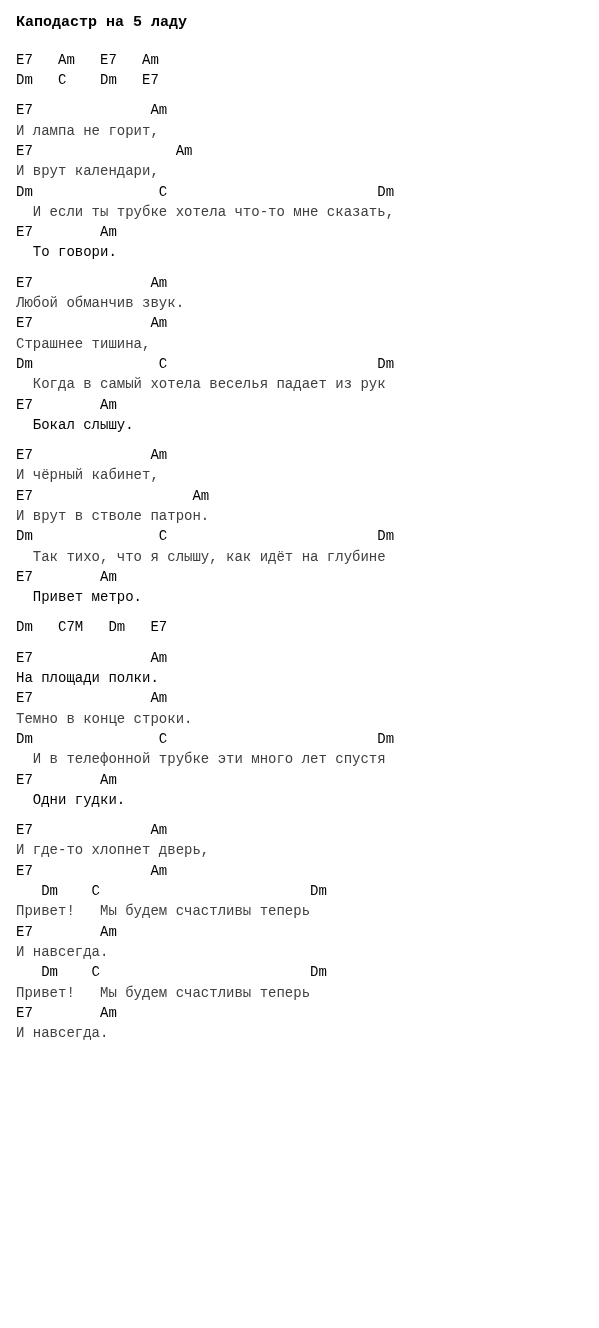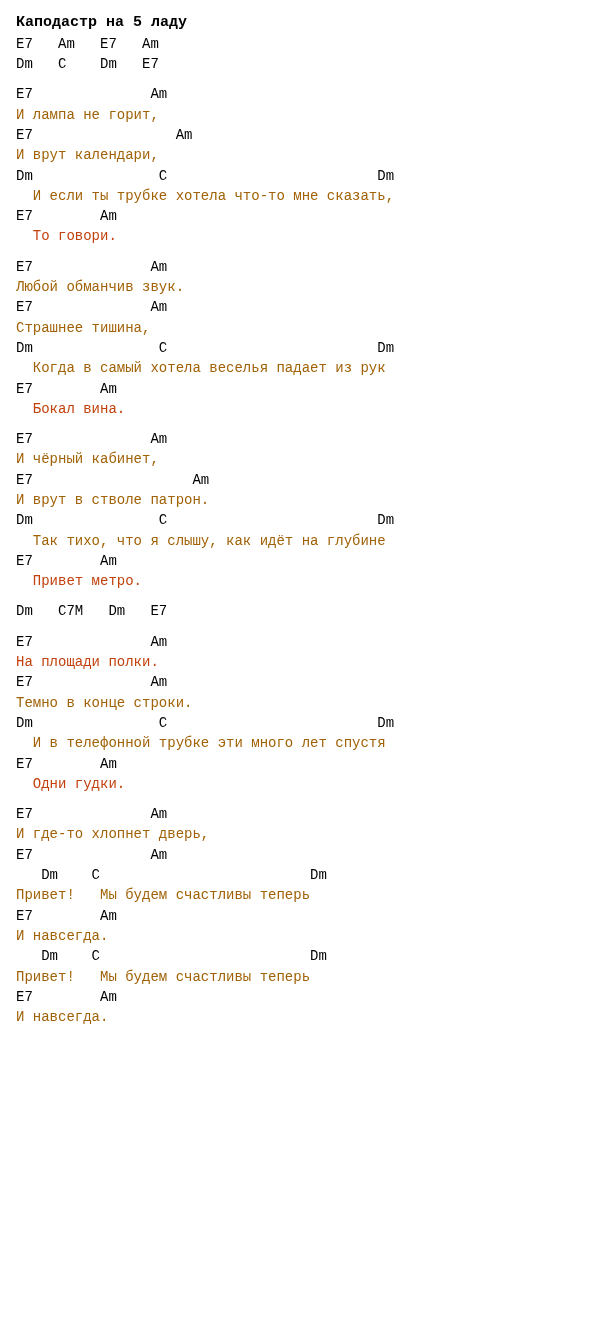--- a/index.html
+++ b/index.html
@@ -15,34 +15,34 @@
     .line {
       white-space: pre;
       line-height: 1.45;
       display: block;
     }
     .chord-line {
       color: #000;
       font-weight: normal;
     }
     .lyric-line {
-      color: #a16207;
+      color: #404040;
       font-weight: normal;
     }
     .highlight {
-      color: #c2410c;
+      color: #000000;
     }
     .spacer {
       display: block;
       height: 10px;
     }
     .title-line {
       font-weight: bold;
       font-size: 15px;
-      margin-bottom: 0;
+      margin-bottom: 16px;
     }
   </style>
 </head>
 <body>
 
 <div>
 <span class="line title-line">Каподастр на 5 ладу</span>
     <span class="line chord-line">E7   Am   E7   Am</span>
     <span class="line chord-line">Dm   C    Dm   E7</span>
     <span class="spacer"></span>
@@ -55,21 +55,21 @@
     <span class="line chord-line">E7        Am</span>
     <span class="line lyric-line highlight">  То говори.</span>
     <span class="spacer"></span>
     <span class="line chord-line">E7              Am</span>
     <span class="line lyric-line">Любой обманчив звук.</span>
     <span class="line chord-line">E7              Am</span>
     <span class="line lyric-line">Страшнее тишина,</span>
     <span class="line chord-line">Dm               C                         Dm</span>
     <span class="line lyric-line">  Когда в самый хотела веселья падает из рук</span>
     <span class="line chord-line">E7        Am</span>
-    <span class="line lyric-line highlight">  Бокал вина.</span>
+    <span class="line lyric-line highlight">  Бокал слышу.</span>
     <span class="spacer"></span>
     <span class="line chord-line">E7              Am</span>
     <span class="line lyric-line">И чёрный кабинет,</span>
     <span class="line chord-line">E7                   Am</span>
     <span class="line lyric-line">И врут в стволе патрон.</span>
     <span class="line chord-line">Dm               C                         Dm</span>
     <span class="line lyric-line">  Так тихо, что я слышу, как идёт на глубине</span>
     <span class="line chord-line">E7        Am</span>
     <span class="line lyric-line highlight">  Привет метро.</span>
     <span class="spacer"></span>

